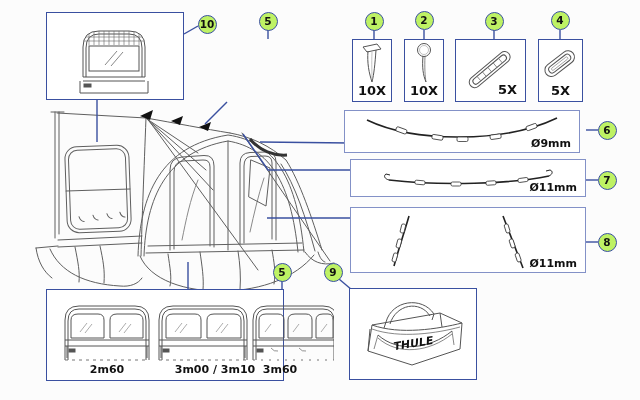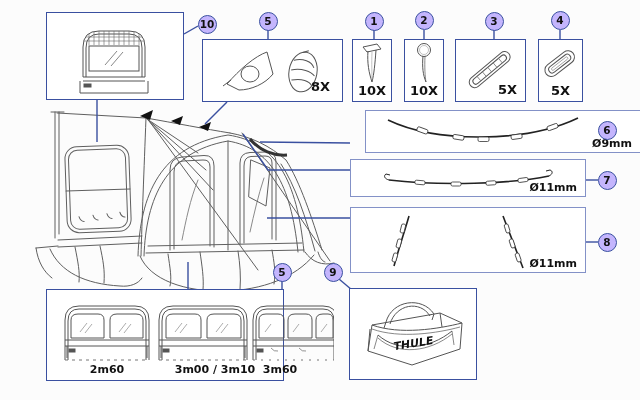--- a/index.html
+++ b/index.html
@@ -7,21 +7,21 @@
     position:relative;width:640px;height:400px;background:#fcfcfc;
     font-family:"DejaVu Sans","Liberation Sans",sans-serif;overflow:hidden;
   }
   svg{display:block;}
   .bg{position:absolute;left:0;top:0;z-index:1;pointer-events:none;}
   .pbox{position:absolute;z-index:2;background:#ffffff;border:1.5px solid #3a50a0;box-sizing:border-box;}
   .pbox.light{border-color:#8391c7;}
   .pbox > svg{position:absolute;left:0;top:0;}
   .callout{
     position:absolute;z-index:3;width:19px;height:19px;border-radius:50%;
-    border:1.6px solid #3a50a0;background:#c4b5fd;box-sizing:border-box;
+    border:1.6px solid #3a50a0;background:#bef264;box-sizing:border-box;
     display:flex;align-items:center;justify-content:center;
     font-size:10.5px;font-weight:700;color:#111;line-height:1;
   }
   .qty{
     position:absolute;z-index:3;font-size:13px;font-weight:700;color:#111;line-height:1;
   }
   .dia{
     position:absolute;z-index:3;right:8px;bottom:3px;font-size:11px;font-weight:700;color:#111;line-height:1;
   }
   .sizelabel{
@@ -145,37 +145,20 @@
         </g>
         <rect x="42" y="33" width="50" height="25"></rect>
         <path d="M58,52 L70,38 M64,53 L76,39" stroke="#888"></path>
         <path d="M36,64 H98 M36,68 H98"></path>
         <path d="M33,68 V80 H101 V68"></path>
         <rect x="37" y="71" width="7" height="3" fill="#555"></rect>
       </g>
     </svg>
   </div>
 
-  <div class="pbox" style="left:202px;top:39px;width:141px;height:63px">
-    <svg width="138" height="60" viewBox="0 0 138 60">
-      <g stroke="#555" fill="none" stroke-width="1">
-        <path d="M24,44 C36,30 52,16 64,12 L70,34 C62,44 48,50 36,50 Z"></path>
-        <ellipse cx="47" cy="34" rx="9" ry="8"></ellipse>
-        <path d="M20,46 L28,40"></path>
-        <g transform="rotate(10 100 32)">
-          <ellipse cx="100" cy="32" rx="14" ry="20"></ellipse>
-          <path d="M89,22 C97,18 107,20 110,26"></path>
-          <path d="M88,32 C98,28 108,30 112,34"></path>
-          <path d="M90,42 C100,38 108,40 111,44"></path>
-          <path d="M96,13 l6,-3"></path>
-        </g>
-      </g>
-    </svg>
-    <span class="qty" style="right:12px;bottom:8px">8X</span>
-  </div>
 
   <div class="pbox" style="left:352px;top:39px;width:40px;height:63px">
     <svg width="37" height="44" viewBox="0 0 37 44">
       <g stroke="#555" fill="none" stroke-width="1">
         <path d="M10,7 L24,4 L28,9 L14,12 Z"></path>
         <path d="M15,11 C14,23 16,33 19,42"></path>
         <path d="M23,10 C22,24 21,34 19,42"></path>
         <path d="M19,12 C18.5,24 19,33 19,40" stroke="#999" stroke-width="0.6"></path>
       </g>
     </svg>
@@ -209,21 +192,21 @@
     <svg width="42" height="44" viewBox="0 0 42 44">
       <g transform="rotate(-38 21 24)" stroke="#555" fill="none" stroke-width="1">
         <rect x="4" y="17" width="34" height="13" rx="6.5"></rect>
         <rect x="8" y="20" width="26" height="7" rx="3.5"></rect>
         <rect x="11" y="22.2" width="20" height="2.6" rx="1.3" stroke-width="0.7" stroke="#888"></rect>
       </g>
     </svg>
     <span class="qty" style="left:0;right:0;bottom:4px;text-align:center">5X</span>
   </div>
 
-  <div class="pbox light" style="left:365px;top:110px;width:276px;height:43px">
+  <div class="pbox light" style="left:344px;top:110px;width:236px;height:43px">
     <svg width="233" height="40" viewBox="0 0 233 40">
       <path d="M22,9 C70,32 160,32 212,7" stroke="#222" stroke-width="1.6" fill="none"></path>
       <g fill="#fff" stroke="#333" stroke-width="0.8">
         <rect x="51" y="17" width="11" height="4.5" rx="1.5" transform="rotate(20 56 19)"></rect>
         <rect x="87" y="24" width="11" height="4.5" rx="1.5" transform="rotate(9 92 26)"></rect>
         <rect x="112" y="26" width="11" height="4.5" rx="1.5"></rect>
         <rect x="145" y="23.5" width="11" height="4.5" rx="1.5" transform="rotate(-8 150 25)"></rect>
         <rect x="181" y="14" width="11" height="4.5" rx="1.5" transform="rotate(-20 186 16)"></rect>
       </g>
     </svg>

